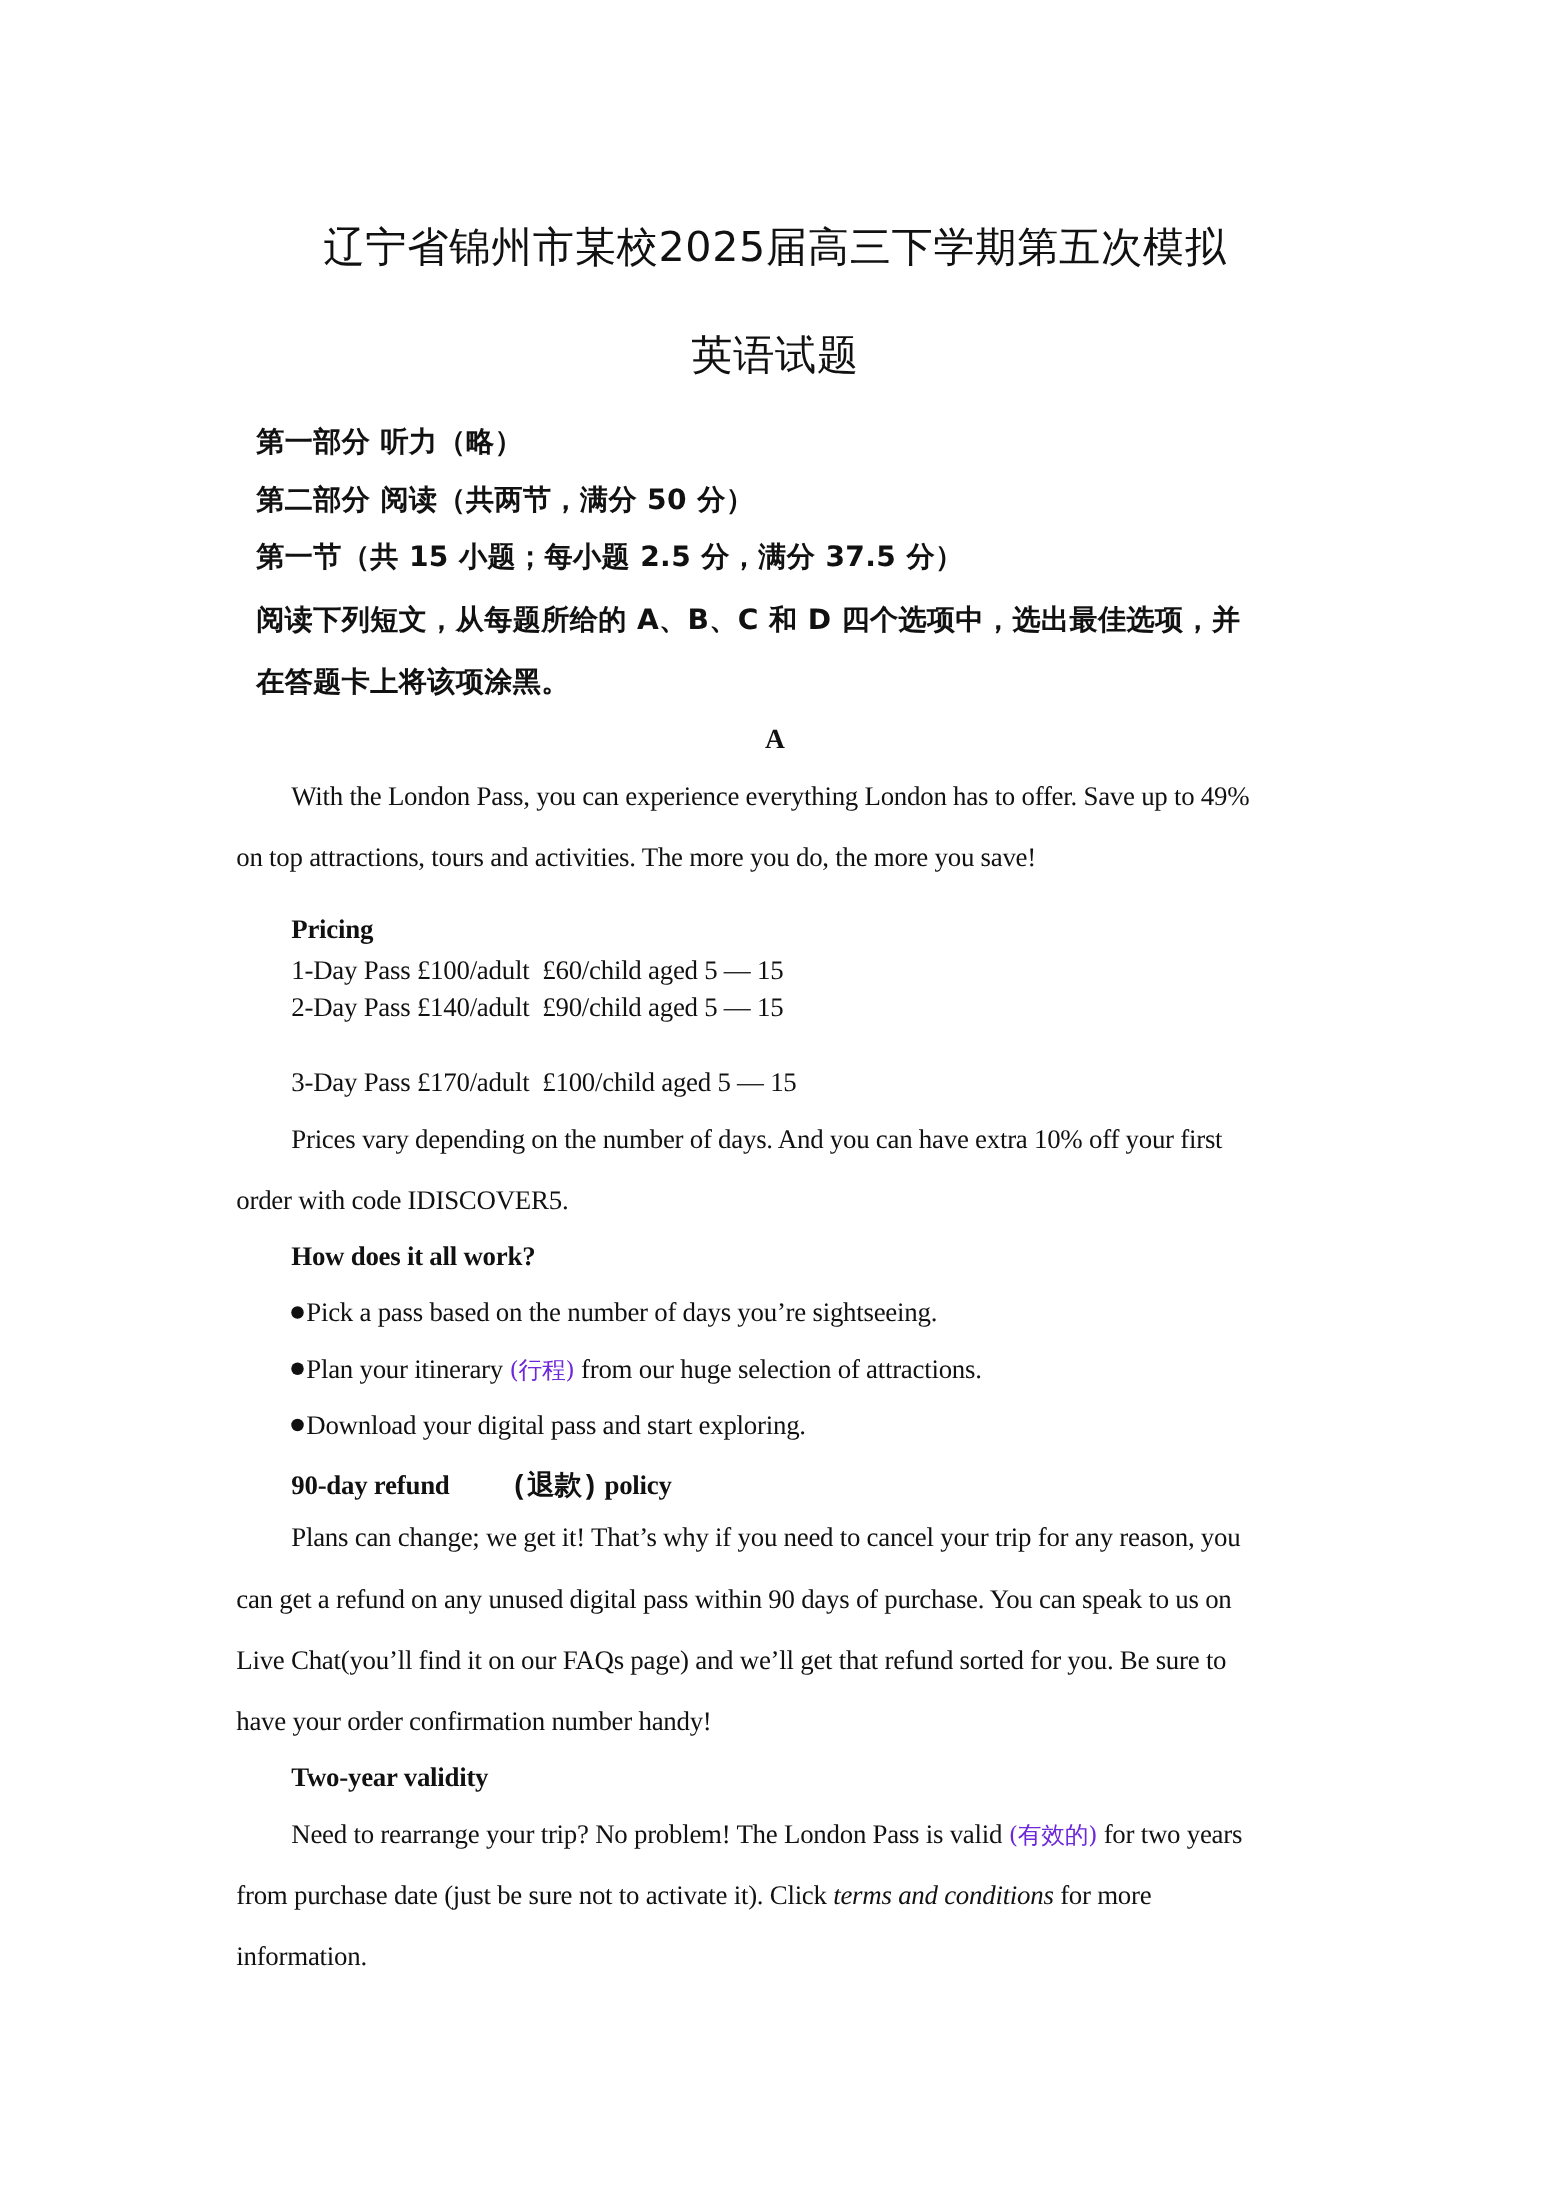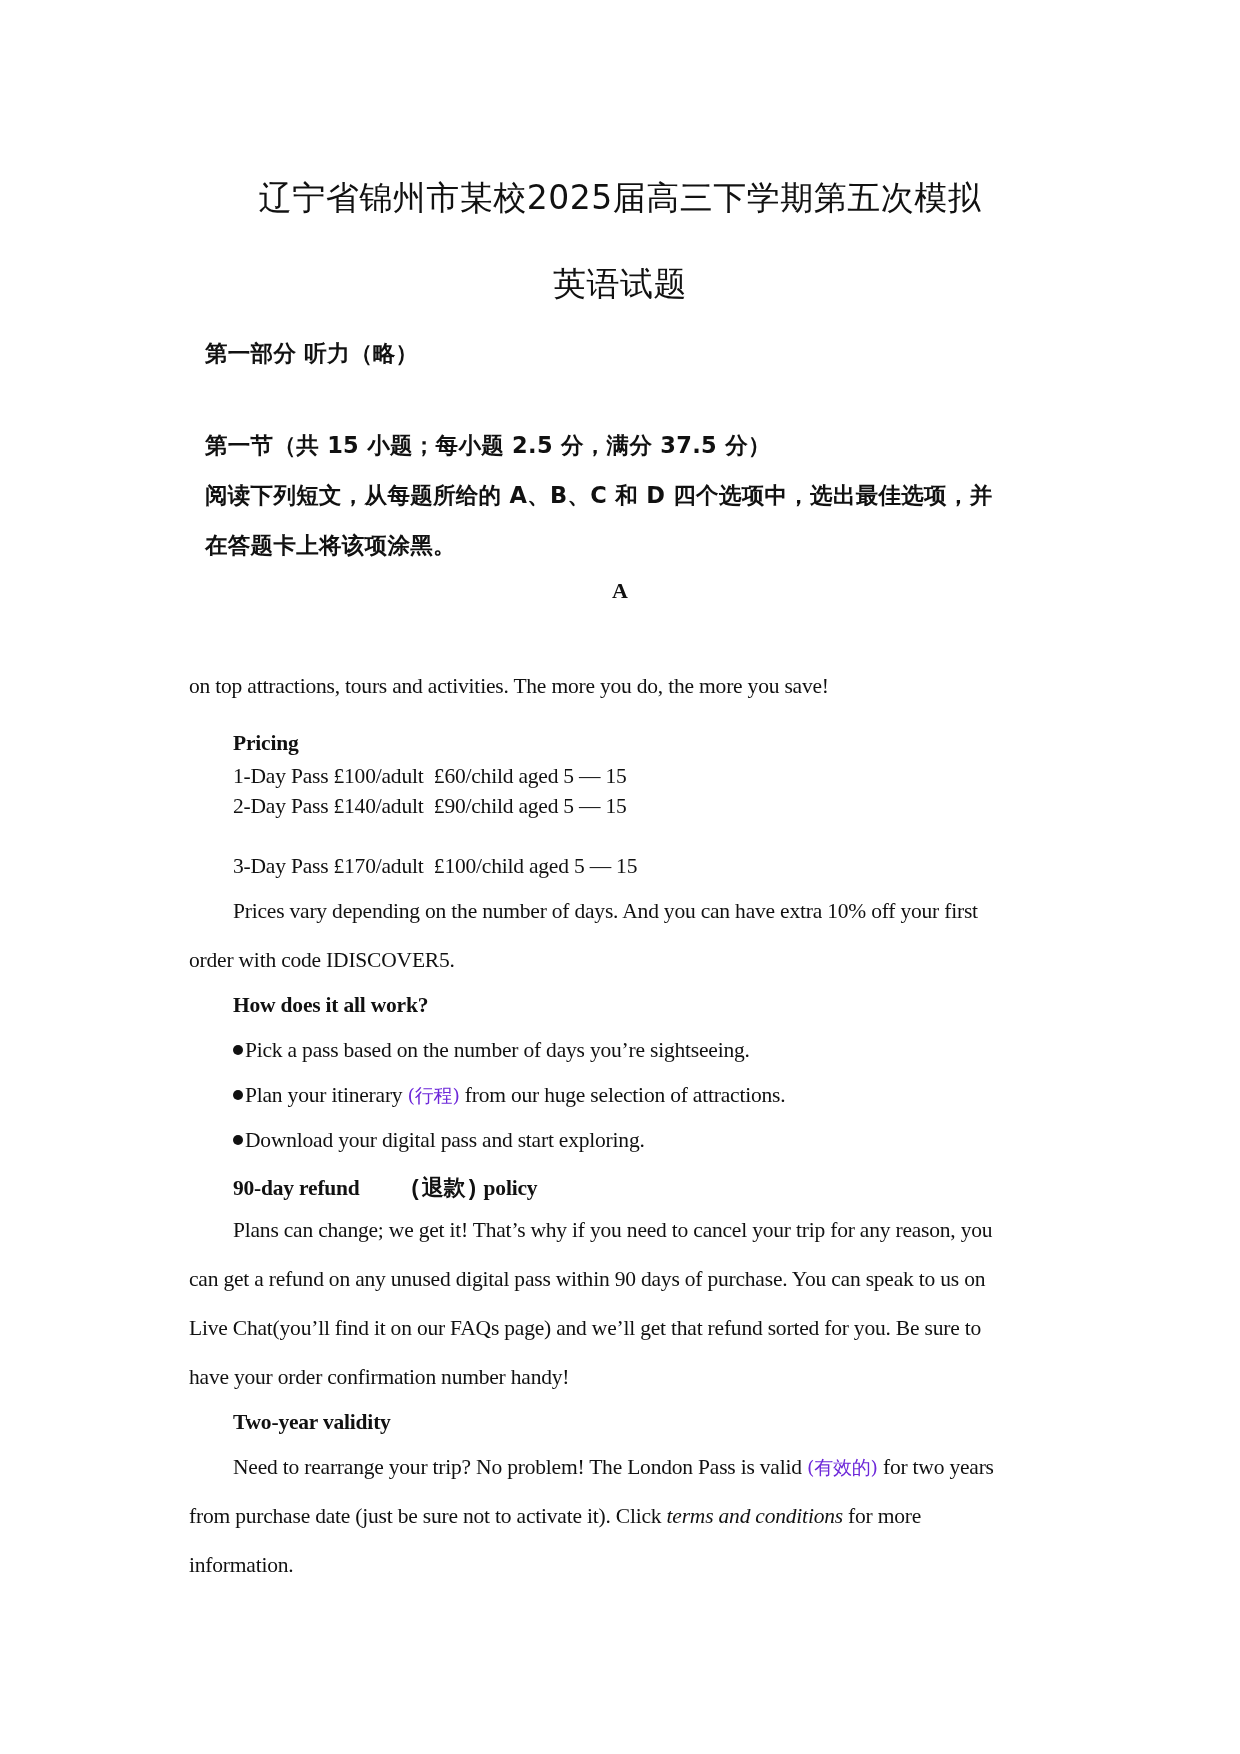--- a/index.html
+++ b/index.html
@@ -26,26 +26,28 @@
   </style>
 </head>
 <body>
 
 <div class="page">
 
   <div class="title title-1">辽宁省锦州市某校2025届高三下学期第五次模拟</div>
   <div class="title title-2">英语试题</div>
 
   <div class="line cn-bold" style="top:338px">第一部分 听力（略）</div>
+  <div class="line cn-bold" style="top:384px">第二部分 阅读（共两节，满分 50 分）</div>
   <div class="line cn-bold" style="top:430px">第一节（共 15 小题；每小题 2.5 分，满分 37.5 分）</div>
   <div class="line cn-bold" style="top:480px">阅读下列短文，从每题所给的 A、B、C 和 D 四个选项中，选出最佳选项，并</div>
   <div class="line cn-bold" style="top:530px">在答题卡上将该项涂黑。</div>
 
   <div class="line center bold" style="top:578px; font-size:22px;">A</div>
 
+  <div class="line indent body-text" style="top:625px">With the London Pass, you can experience everything London has to offer. Save up to 49%</div>
   <div class="line body-text" style="top:674px">on top attractions, tours and activities. The more you do, the more you save!</div>
 
   <div class="line indent bold body-text" style="top:731px">Pricing</div>
   <div class="line indent body-text" style="top:764px; white-space:pre">1-Day Pass £100/adult  £60/child aged 5 — 15</div>
   <div class="line indent body-text" style="top:794px; white-space:pre">2-Day Pass £140/adult  £90/child aged 5 — 15</div>
   <div class="line indent body-text" style="top:854px; white-space:pre">3-Day Pass £170/adult  £100/child aged 5 — 15</div>
 
   <div class="line indent body-text" style="top:899px">Prices vary depending on the number of days. And you can have extra 10% off your first</div>
   <div class="line body-text" style="top:948px">order with code IDISCOVER5.</div>
 

